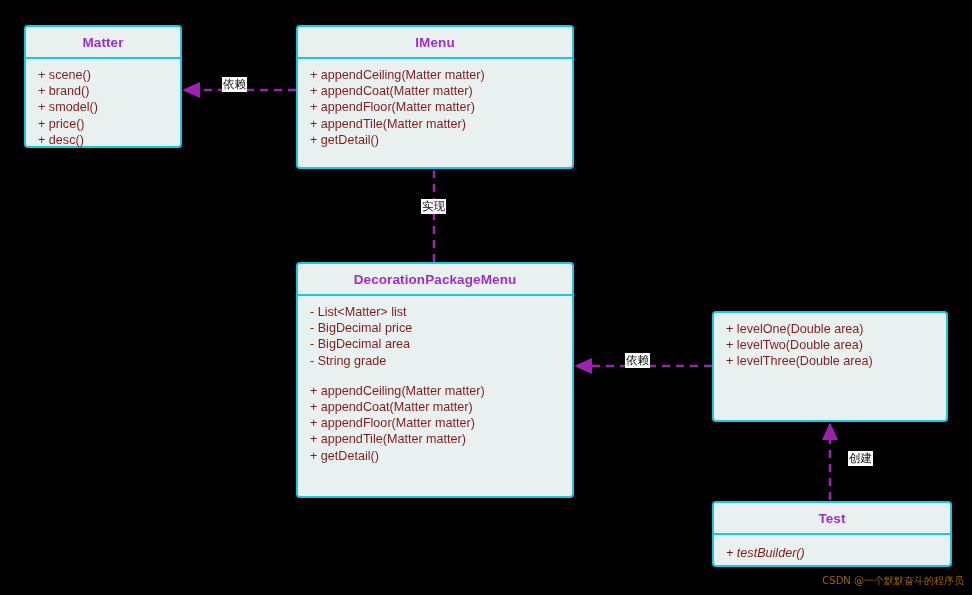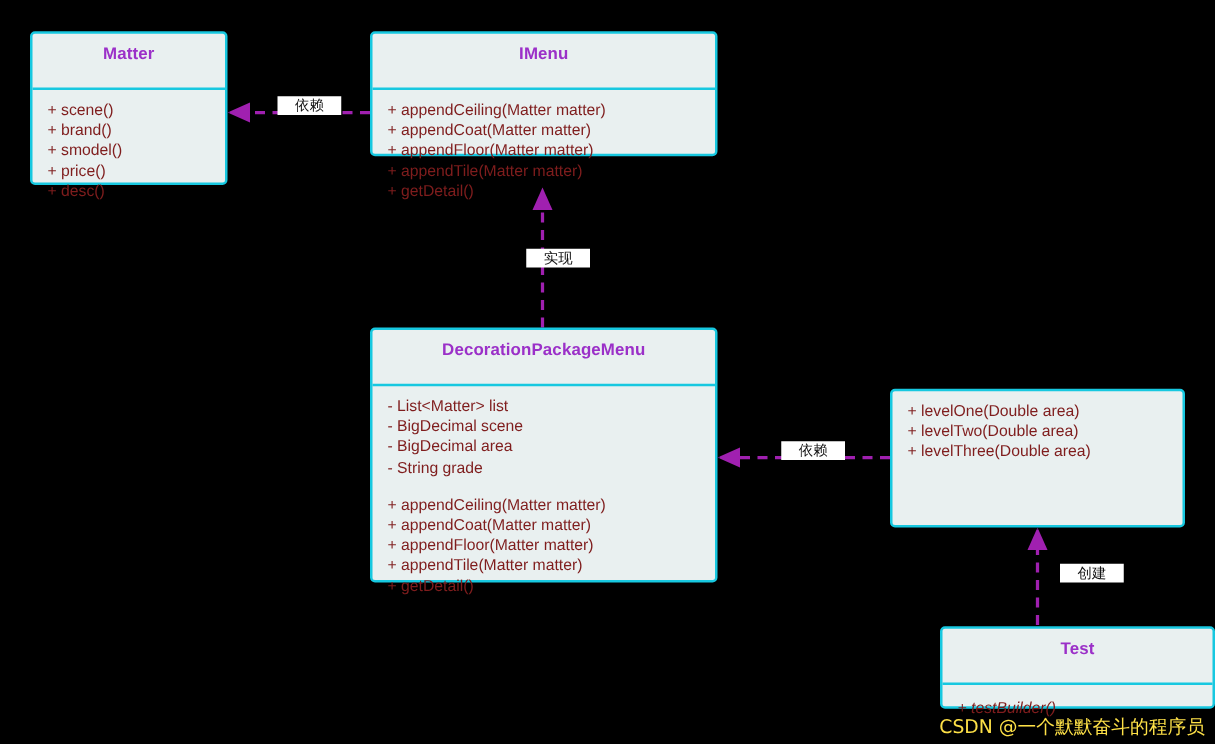--- a/index.html
+++ b/index.html
@@ -31,21 +31,21 @@
     border: 2px solid #17c8e0;
     border-radius: 4px;
     box-shadow: 2px 2px 0 rgba(0,0,0,0.35);
     z-index: 5;
   }
   .uml-title {
     text-align: center;
     font-weight: bold;
     font-size: 13.5px;
     color: #9B30C8;
-    padding: 8px 6px 20px 6px;
+    padding: 8px 6px 7px 6px;
     border-bottom: 2px solid #17c8e0;
     letter-spacing: 0.1px;
     white-space: nowrap;
   }
   .uml-body {
     padding: 8px 10px 8px 12px;
   }
   .uml-body .member {
     font-size: 12.6px;
     color: #7f1d1d;
@@ -62,33 +62,33 @@
     z-index: 3;
   }
   .edge svg { display: block; overflow: visible; }
 
   .edge-label {
     position: absolute;
     background: #ffffff;
     color: #111111;
     font-size: 11.5px;
     line-height: 13px;
-    padding: 1px 14px;
+    padding: 1px 1px;
     white-space: nowrap;
     z-index: 8;
     font-family: "DejaVu Sans", "Liberation Sans", sans-serif;
   }
 
   
   .watermark {
     position: absolute;
     right: 8px;
     bottom: 4px;
-    color: #fde047;
-    font-size: 15px;
+    color: #a16207;
+    font-size: 10px;
     line-height: 20px;
     white-space: nowrap;
     z-index: 20;
     font-family: "DejaVu Sans", "Liberation Sans", sans-serif;
   }
 </style>
 </head>
 <body>
 
 <div id="canvas">
@@ -129,56 +129,56 @@
     <div class="uml-title">Matter</div>
     <div class="uml-body">
       <div class="member">+ scene()</div>
       <div class="member">+ brand()</div>
       <div class="member">+ smodel()</div>
       <div class="member">+ price()</div>
       <div class="member">+ desc()</div>
     </div>
   </div>
 
-  <div class="uml-class" style="left:296px; top:25px; width:278px; height:100px;">
+  <div class="uml-class" style="left:296px; top:25px; width:278px; height:144px;">
     <div class="uml-title">IMenu</div>
     <div class="uml-body">
       <div class="member">+ appendCeiling(Matter matter)</div>
       <div class="member">+ appendCoat(Matter matter)</div>
       <div class="member">+ appendFloor(Matter matter)</div>
       <div class="member">+ appendTile(Matter matter)</div>
       <div class="member">+ getDetail()</div>
     </div>
   </div>
 
-  <div class="uml-class" style="left:296px; top:262px; width:278px; height:204px;">
+  <div class="uml-class" style="left:296px; top:262px; width:278px; height:236px;">
     <div class="uml-title">DecorationPackageMenu</div>
     <div class="uml-body">
       <div class="member">- List&lt;Matter&gt; list</div>
-      <div class="member">- BigDecimal scene</div>
+      <div class="member">- BigDecimal price</div>
       <div class="member">- BigDecimal area</div>
       <div class="member">- String grade</div>
       <div class="uml-gap"></div>
       <div class="member">+ appendCeiling(Matter matter)</div>
       <div class="member">+ appendCoat(Matter matter)</div>
       <div class="member">+ appendFloor(Matter matter)</div>
       <div class="member">+ appendTile(Matter matter)</div>
       <div class="member">+ getDetail()</div>
     </div>
   </div>
 
   <div class="uml-class" style="left:712px; top:311px; width:236px; height:111px;">
     <div class="uml-body" style="">
       <div class="member">+ levelOne(Double area)</div>
       <div class="member">+ levelTwo(Double area)</div>
       <div class="member">+ levelThree(Double area)</div>
     </div>
   </div>
 
-  <div class="uml-class" style="left:752px; top:501px; width:220px; height:66px;">
+  <div class="uml-class" style="left:712px; top:501px; width:240px; height:66px;">
     <div class="uml-title">Test</div>
     <div class="uml-body" style="padding-top:10px;font-style:italic;">
       <div class="member">+ testBuilder()</div>
     </div>
   </div>
 
   <div class="watermark">CSDN @一个默默奋斗的程序员</div>
 
 </div>
 

